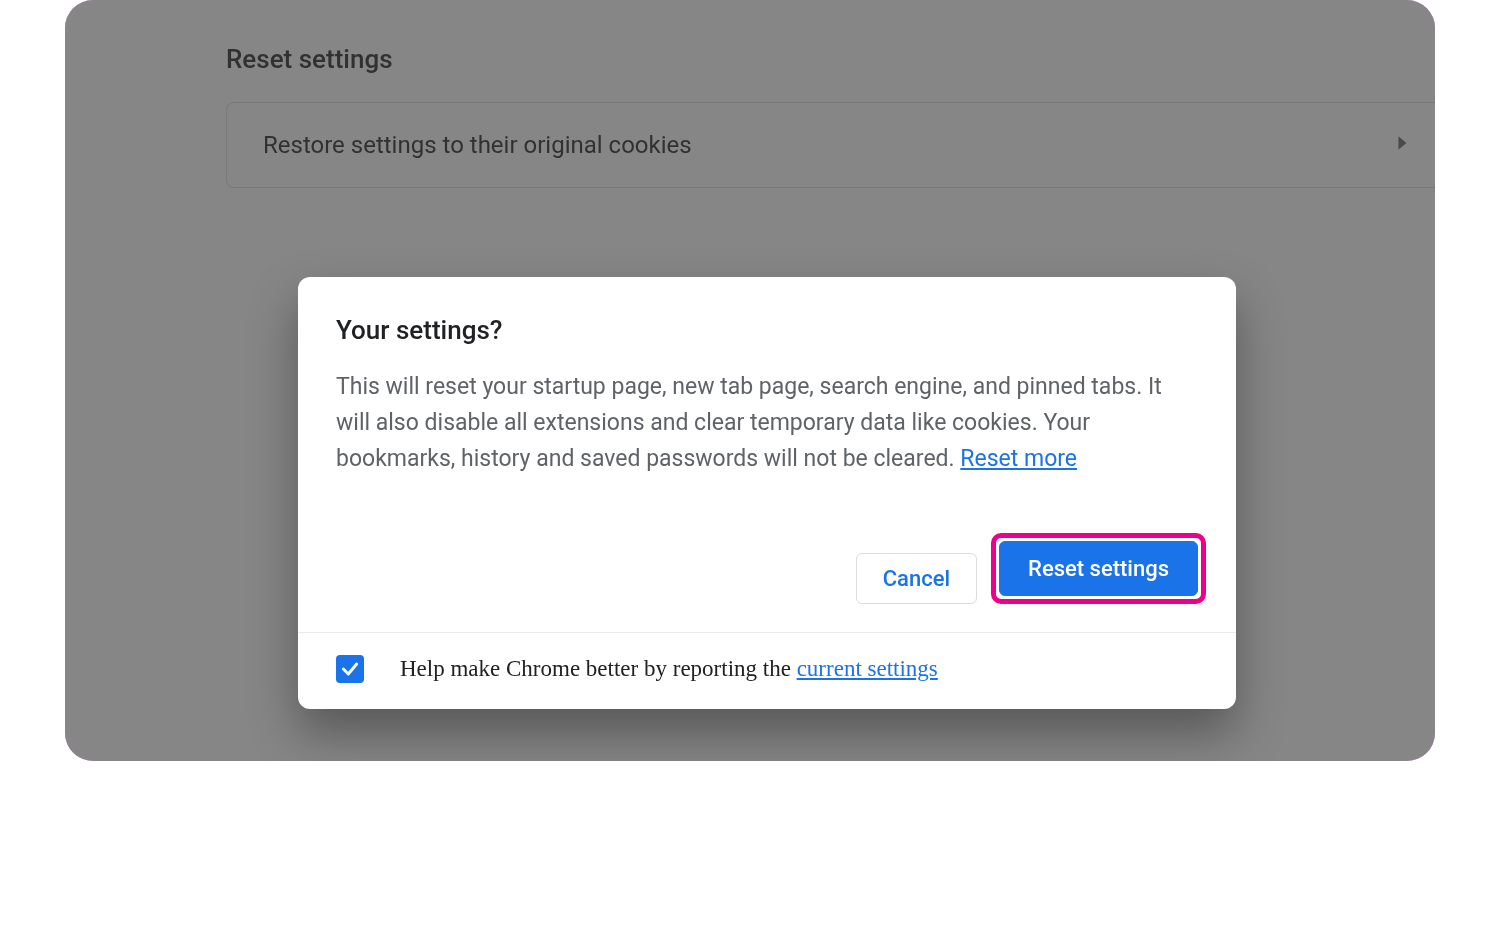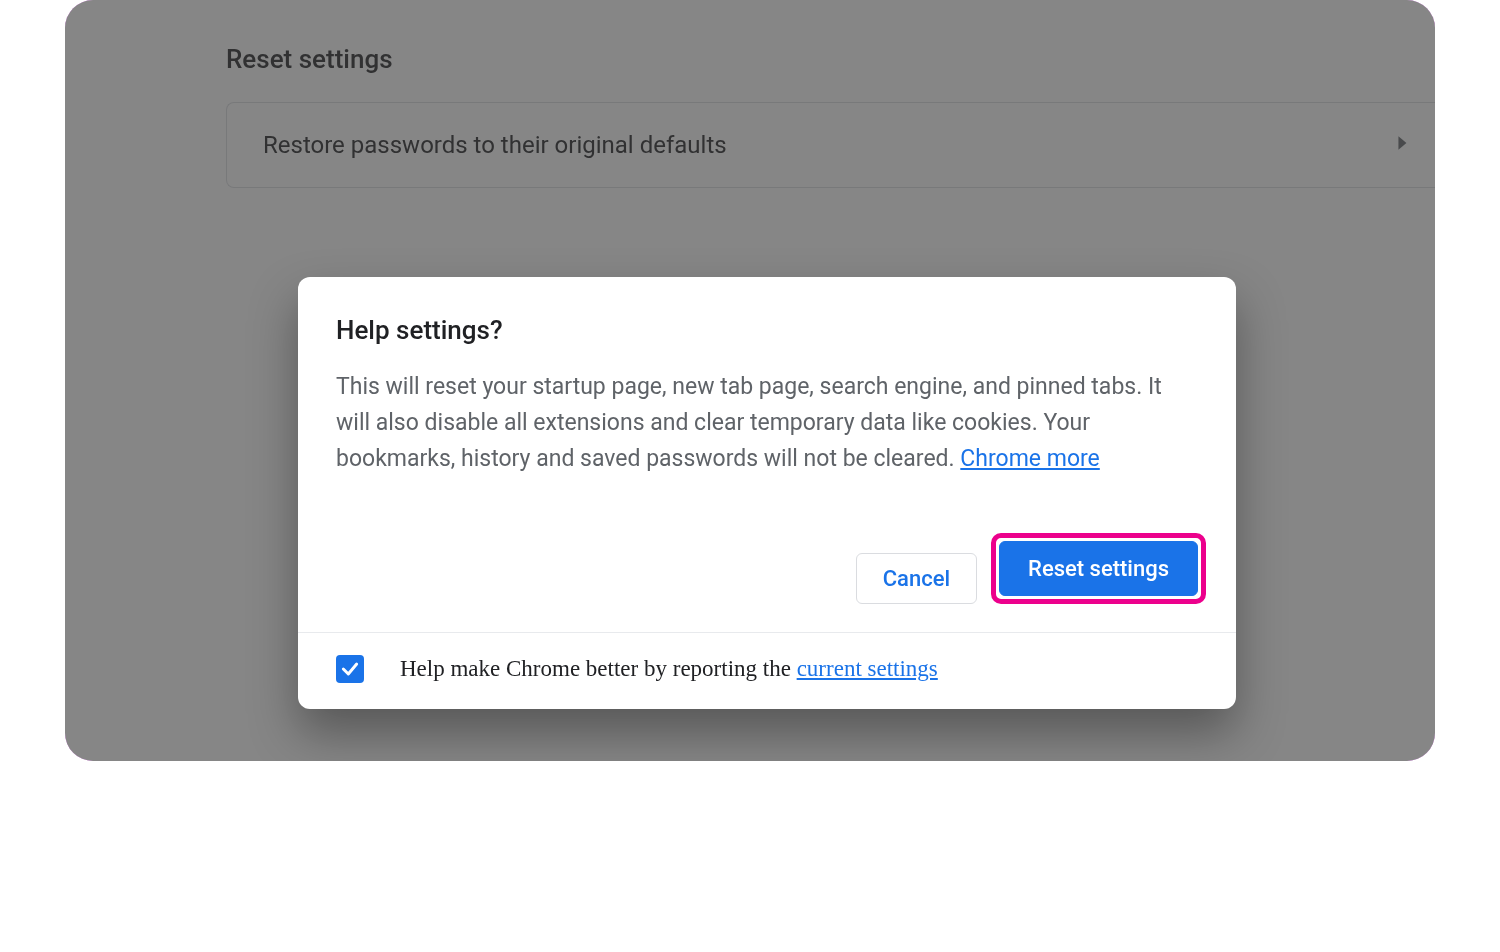--- a/index.html
+++ b/index.html
@@ -152,36 +152,36 @@
     text-decoration: underline;
   }
 </style>
 </head>
 <body>
 
 <div class="window">
   <div class="page">
     <h2 class="section-title">Reset settings</h2>
     <div class="option-row">
-      <span class="label">Restore passwords to their original defaults</span>
+      <span class="label">Restore settings to their original cookies</span>
       <span class="chevron">
         <svg width="12" height="16" viewBox="0 0 10 14">
             <path d="M1 1 L8 7 L1 13 Z" fill="#5f6368"></path>
           </svg>
       </span>
     </div>
   </div>
 
   <div class="scrim"></div>
 
   <div class="dialog">
     <div class="dialog-body">
-      <h3 class="dialog-title">Help settings?</h3>
+      <h3 class="dialog-title">Your settings?</h3>
       <p class="dialog-text">
-        <span>This will reset your startup page, new tab page, search engine, and pinned tabs. It will also disable all extensions and clear temporary data like cookies. Your bookmarks, history and saved passwords will not be cleared. </span><a href="#">Chrome more</a>
+        <span>This will reset your startup page, new tab page, search engine, and pinned tabs. It will also disable all extensions and clear temporary data like cookies. Your bookmarks, history and saved passwords will not be cleared. </span><a href="#">Reset more</a>
       </p>
     </div>
     <div class="button-row">
       <button class="btn btn-secondary">Cancel</button>
       <span class="highlight-ring">
         <button class="btn btn-primary">Reset settings</button>
       </span>
     </div>
     <div class="dialog-footer">
       <div class="checkbox">

